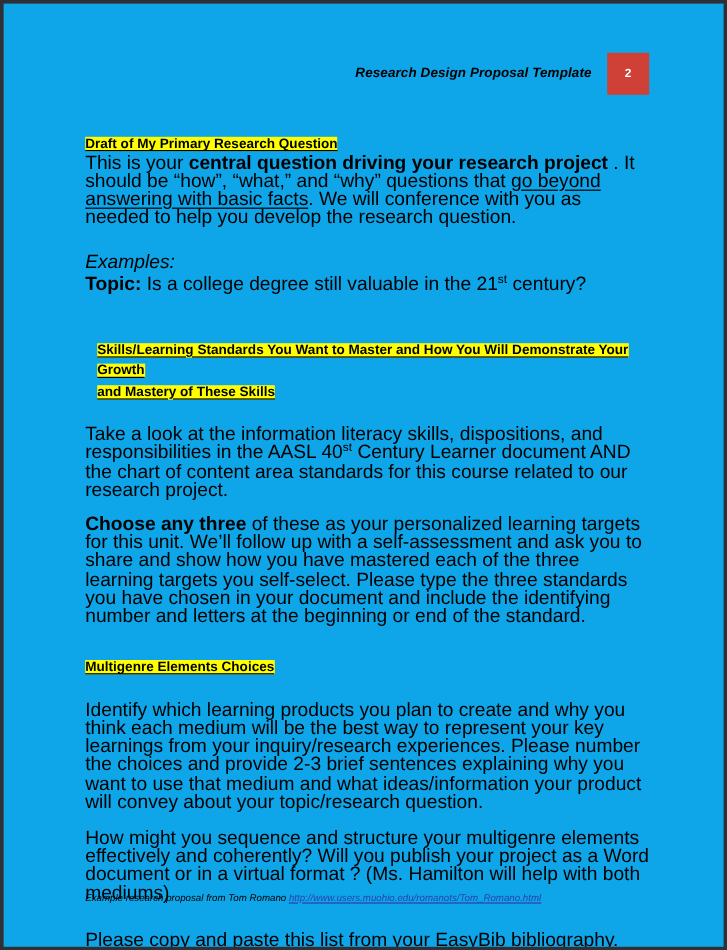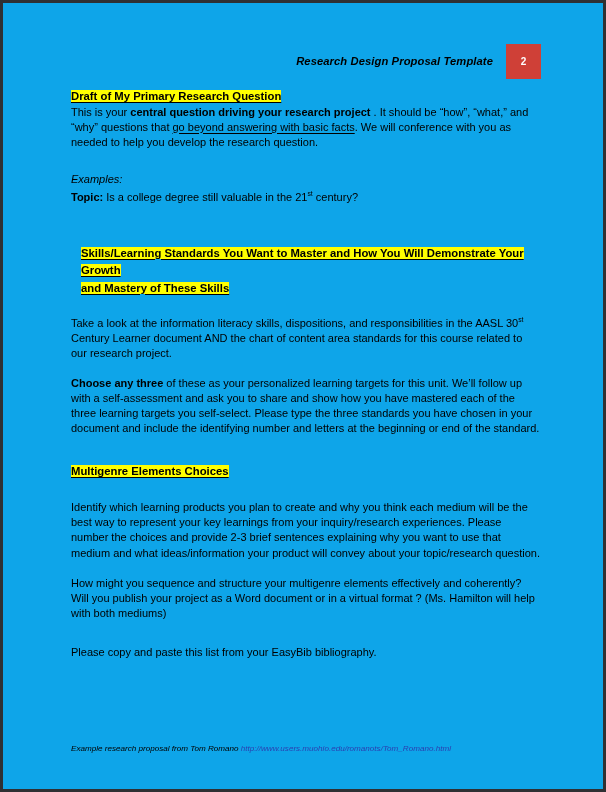--- a/index.html
+++ b/index.html
@@ -62,21 +62,21 @@
   .page-number-text {
     color: #ffffff;
     font-family: "Liberation Sans", sans-serif;
     font-weight: bold;
     font-size: 10px;
   }
 
   
   .doc-body {
     position: absolute;
-    top: 84px;
+    top: 108px;
     left: 68px;
     width: 470px;
   }
 
   .hl-heading {
     display: inline;
     background: #ffff00;
     font-weight: bold;
     font-size: 11.3px;
     line-height: 16.5px;
@@ -89,21 +89,21 @@
     margin: 0;
     line-height: 16.8px;
   }
   .heading-block.two-line {
     width: 452px;
     margin-left: 10px;
   }
 
   p.para {
     margin: 0;
-    font-size: 11px;
+    font-size: 16px;
     line-height: 15.2px;
     text-align: left;
   }
   .b { font-weight: bold; }
   .i { font-style: italic; }
   .u { text-decoration: underline; text-underline-offset: 1.5px; }
   sup {
     font-size: 0.62em;
     vertical-align: super;
     line-height: 0;
@@ -125,20 +125,21 @@
     top: 740px;
     width: 470px;
     font-size: 8.1px;
     font-style: italic;
     line-height: 11px;
     color: #000000;
     white-space: nowrap;
   }
   .footer-link {
     color: #2b3fb0;
+    text-decoration: underline;
     text-underline-offset: 1px;
     font-style: italic;
     text-align: center;
   }
 </style>
 </head>
 <body>
 
 <div id="page">
   <div id="page-inner">
@@ -170,21 +171,21 @@
 
       <div class="sp-18"></div>
 
       <div class="heading-block two-line">
         <span class="hl-heading">Skills/Learning Standards You Want to Master and How You Will Demonstrate Your Growth</span><br>
         <span class="hl-heading">and Mastery of These Skills</span>
       </div>
 
       <div class="sp-20"></div>
 
-      <p class="para"><span>Take a look at the information literacy skills, dispositions, and responsibilities in the AASL 30</span><sup>st</sup><span> Century Learner document  AND  the chart of content area standards for this course related to our research project.</span></p>
+      <p class="para"><span>Take a look at the information literacy skills, dispositions, and responsibilities in the AASL 40</span><sup>st</sup><span> Century Learner document  AND  the chart of content area standards for this course related to our research project.</span></p>
 
       <div class="sp-14"></div>
 
       <p class="para"><span class="b">Choose any three</span><span> of these as your personalized learning targets for this unit.  We’ll follow up with a self-assessment and ask you to share and show how you have mastered each of the three learning targets you self-select.  Please type the three standards you have chosen in your document and include the identifying number and letters at the beginning or end of the standard.</span></p>
 
       <div class="sp-26"></div>
 
       <div class="heading-block">
         <span class="hl-heading">Multigenre Elements Choices</span>
       </div>

